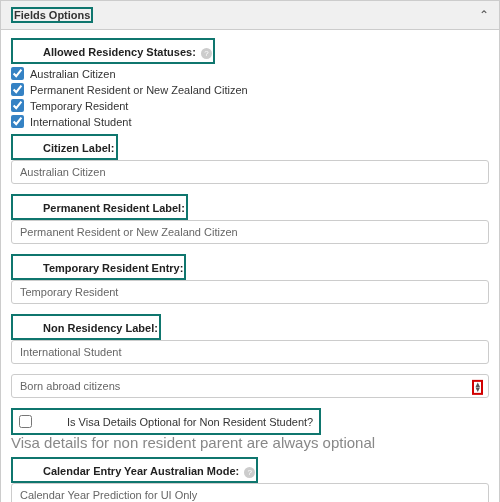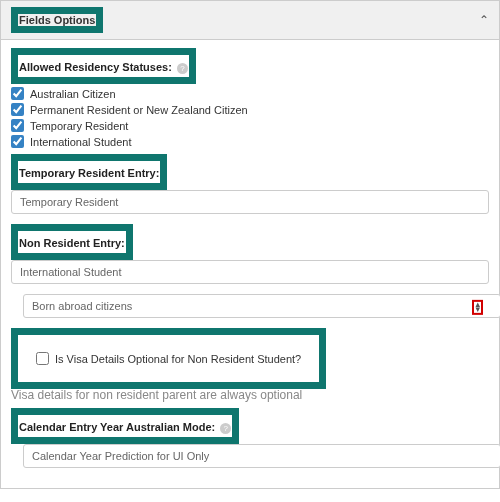--- a/index.html
+++ b/index.html
@@ -34,20 +34,21 @@
     color: #555;
     cursor: pointer;
   }
   .section-label {
     font-weight: bold;
     font-size: 11px;
     color: #222;
     margin-top: 6px;
     margin-bottom: 4px;
     display: inline-block;
+    padding-left: 29px;
   }
   .help-icon {
     display: inline-block;
     width: 11px;
     height: 11px;
     border-radius: 50%;
     background: #ccc;
     color: #fff;
     font-size: 8px;
     line-height: 11px;
@@ -81,40 +82,39 @@
     margin-bottom: 4px;
   }
   .select-wrapper {
     position: relative;
     width: 100%;
   }
   .select-input {
     appearance: none;
     -webkit-appearance: none;
     cursor: pointer;
-    margin-left: 12px;
   }
   .select-caret {
     position: absolute;
     right: 6px;
     top: 50%;
     transform: translateY(-55%);
     font-size: 9px;
     color: #555;
     pointer-events: none;
     line-height: 0.6;
   }
   .hint {
-    font-size: 12px;
+    font-size: 15px;
     color: #888;
     margin-top: -1px;
     margin-bottom: 4px;
   }
   .hl {
-    border: 7px solid #0f766e;
+    border: 2px solid #0f766e;
     display: inline-block;
     padding: 0 1px;
   }
   .hl-caret {
     border: 2px solid #d10000;
     padding: 0 1px;
   }
   .group { margin-bottom: 6px; }
 </style>
 </head>
@@ -143,42 +143,50 @@
       <div class="checkbox-row">
         <input type="checkbox" checked="" style="">
         <label>Temporary Resident</label>
       </div>
       <div class="checkbox-row">
         <input type="checkbox" checked="" style="">
         <label>International Student</label>
       </div>
     </div>
 
-
+    <div class="group">
+      <span class="hl"><span class="section-label">Citizen Label:</span></span>
+      <input type="text" class="text-input" value="Australian Citizen" style="">
+    </div>
+
+    <div class="group">
+      <span class="hl"><span class="section-label">Permanent Resident Label:</span></span>
+      <input type="text" class="text-input" value="Permanent Resident or New Zealand Citizen" style="">
+    </div>
 
     <div class="group">
       <span class="hl"><span class="section-label">Temporary Resident Entry:</span></span>
       <input type="text" class="text-input" value="Temporary Resident" style="">
     </div>
 
     <div class="group">
-      <span class="hl"><span class="section-label">Non Resident Entry:</span></span>
+      <span class="hl"><span class="section-label">Non Residency Label:</span></span>
       <input type="text" class="text-input" value="International Student" style="">
     </div>
 
     <div class="group">
       <div class="select-wrapper">
         <input type="text" class="select-input" readonly="" value="Born abroad citizens" style="">
         <span class="hl-caret select-caret">▴<br>▾</span>
       </div>
     </div>
 
     <div class="group">
       <span class="hl" style="padding:1px 2px;">
-        <span class="checkbox-row" style="margin:16px;">
+        <span class="checkbox-row" style="margin:4px;gap:29px;">
           <input type="checkbox" style="">
           <label>Is Visa Details Optional for Non Resident Student?</label>
         </span>
       </span>
       <div class="hint">Visa details for non resident parent are always optional</div>
     </div>
 
     <div class="group">
       <span class="hl">
         <span class="section-label">Calendar Entry Year Australian Mode:</span>

